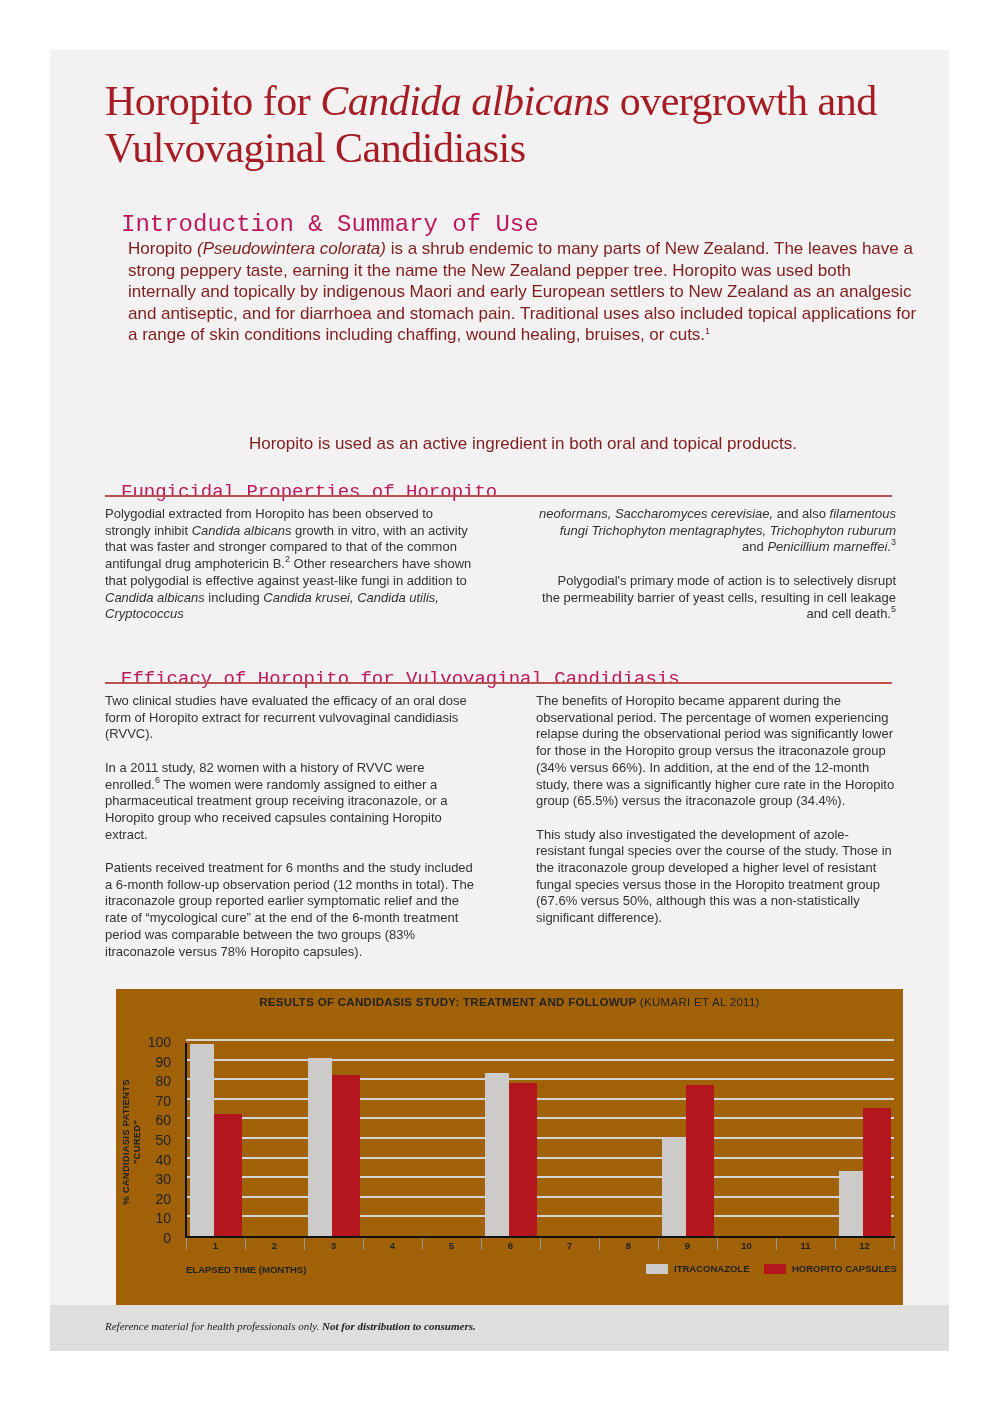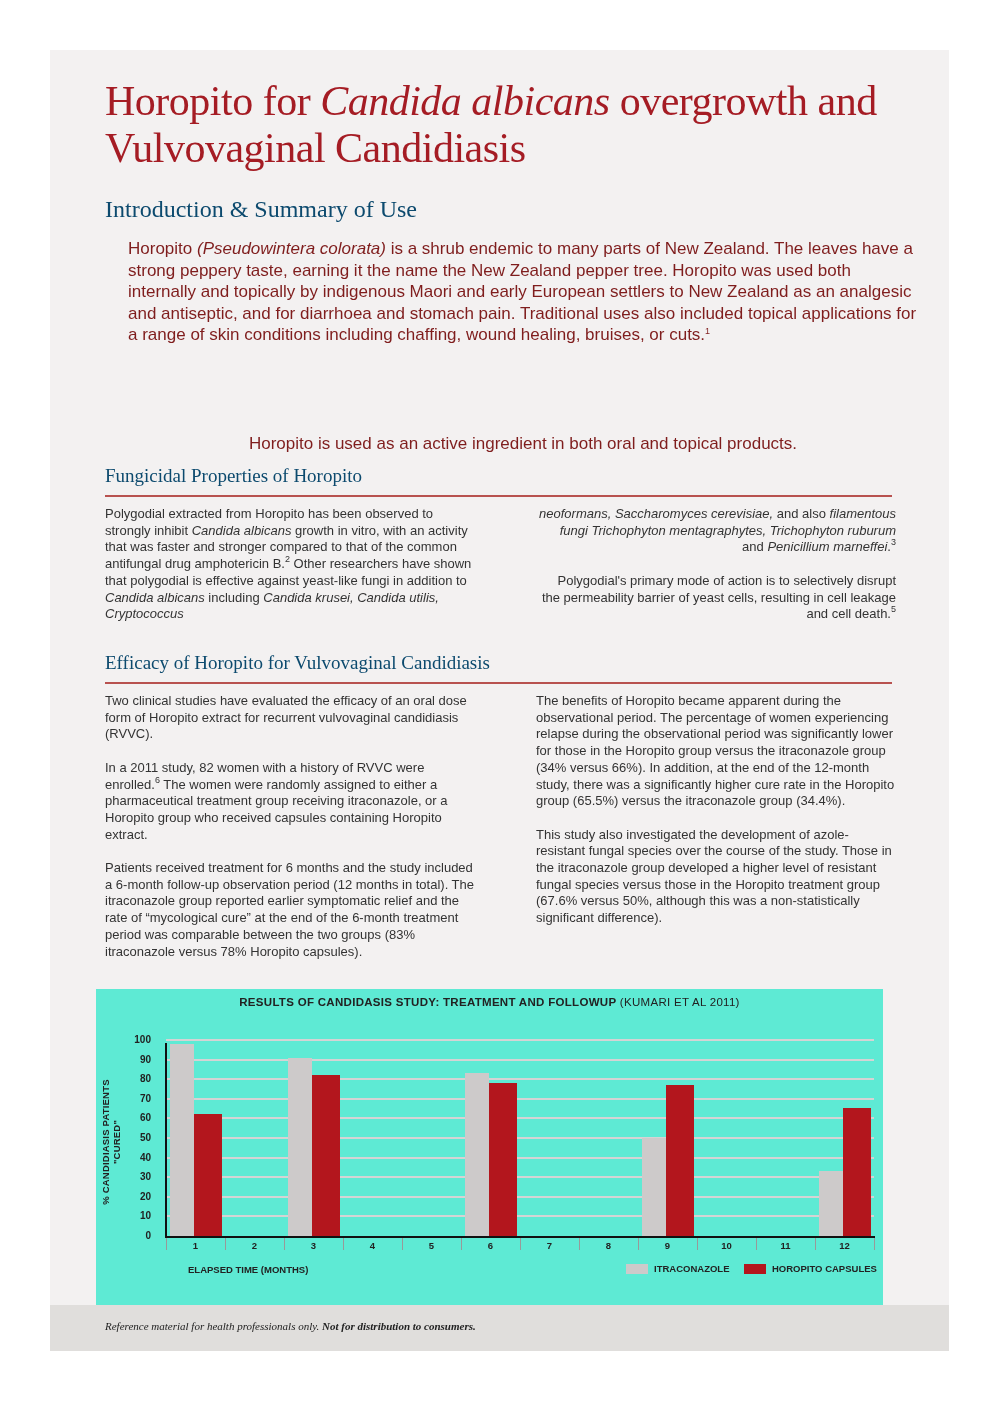--- a/index.html
+++ b/index.html
@@ -1,41 +1,41 @@
 <!DOCTYPE html>
 <html><head>
 <meta charset="utf-8">
 <style>
   html, body { margin:0; padding:0; background:#ffffff; }
   body { width:1000px; height:1402px; position:relative; overflow:hidden; font-family:"Liberation Sans", sans-serif; color:#2a2a2a; }
   .page { position:absolute; left:50px; top:50px; width:899px; height:1301px; background:#f3f1f1; }
   .title { position:absolute; left:55px; top:28px; width:800px; margin:0; font-family:"Liberation Serif", serif; font-weight:normal; color:#a51c24; font-size:42px; line-height:47px; letter-spacing:-0.5px; }
   .title em { font-style:italic; }
-  .h2 { position:absolute; left:55px; margin:0; font-family:Liberation Serif, serif; font-weight:normal; color:#0c4a6e; }
+  .h2 { position:absolute; left:55px; margin:16px; font-family:Liberation Mono, monospace; font-weight:normal; color:#be185d; }
   .h2.big { font-size:24px; line-height:28px; }
   .h2.med { font-size:19px; line-height:24px; }
   .rule { position:absolute; left:55px; width:787px; height:2px; background:#b8524f; }
   .intro { position:absolute; left:62px; width:790px; font-size:17px; line-height:21.6px; color:#7f1d1d; margin:16px; }
   .intro i { font-style:italic; }
   sup { font-size:9px; vertical-align:6px; line-height:0; }
   .col { position:absolute; font-size:13px; line-height:16.7px; color:#333; }
   .col p { margin:0 0 16.7px 0; }
   .col i { font-style:italic; }
-  .chart { position:absolute; left:46px; top:939px; width:787px; height:360px; background:#5eead4; }
+  .chart { position:absolute; left:66px; top:939px; width:787px; height:360px; background:#a16207; }
   .chart-title { position:absolute; left:0; width:787px; top:7px; text-align:center; font-size:11.5px; font-weight:bold; letter-spacing:0.3px; color:#222; }
   .chart-title span.sub { font-weight:normal; }
   .ylabel { position:absolute; left:-60px; top:142px; width:150px; transform:rotate(-90deg); text-align:center; font-size:9.5px; font-weight:bold; color:#222; letter-spacing:0.2px; }
-  .ytick { position:absolute; width:30px; text-align:right; font-size:10px; font-weight:bold; color:#222; }
+  .ytick { position:absolute; width:30px; text-align:right; font-size:14px; font-weight:normal; color:#222; }
   .grid { position:absolute; left:70px; width:708px; height:2px; background:#d4d4d4; }
   .yaxis { position:absolute; left:69px; top:54px; width:2px; height:194px; background:#111; }
   .xaxis { position:absolute; left:69px; top:247px; width:710px; height:2px; background:#111; }
   .xtick { position:absolute; top:249px; width:1px; height:12px; background:#999; }
   .xlabel-num { position:absolute; top:251px; width:59px; text-align:center; font-size:9.5px; font-weight:bold; color:#222; }
   .bar { position:absolute; }
-  .xtitle { position:absolute; left:70px; top:275px; font-size:9.5px; font-weight:bold; color:#222;margin-left:22px; }
+  .xtitle { position:absolute; left:70px; top:275px; font-size:9.5px; font-weight:bold; color:#222; }
   .legend { position:absolute; top:274px; font-size:9.5px; font-weight:bold; color:#222; display:flex; align-items:center; }
   .legend .sw { display:inline-block; width:22px; height:10px; margin-right:6px; }
   .footer { position:absolute; left:0; top:1255px; width:899px; height:46px; background:#e0dedc; }
   .footer-text { position:absolute; left:55px; top:15px; font-family:"Liberation Serif", serif; font-style:italic; font-size:11px; color:#222; }
   .footer-text b { font-weight:bold; }
 </style>
 </head>
 <body>
 
 <div class="page">

